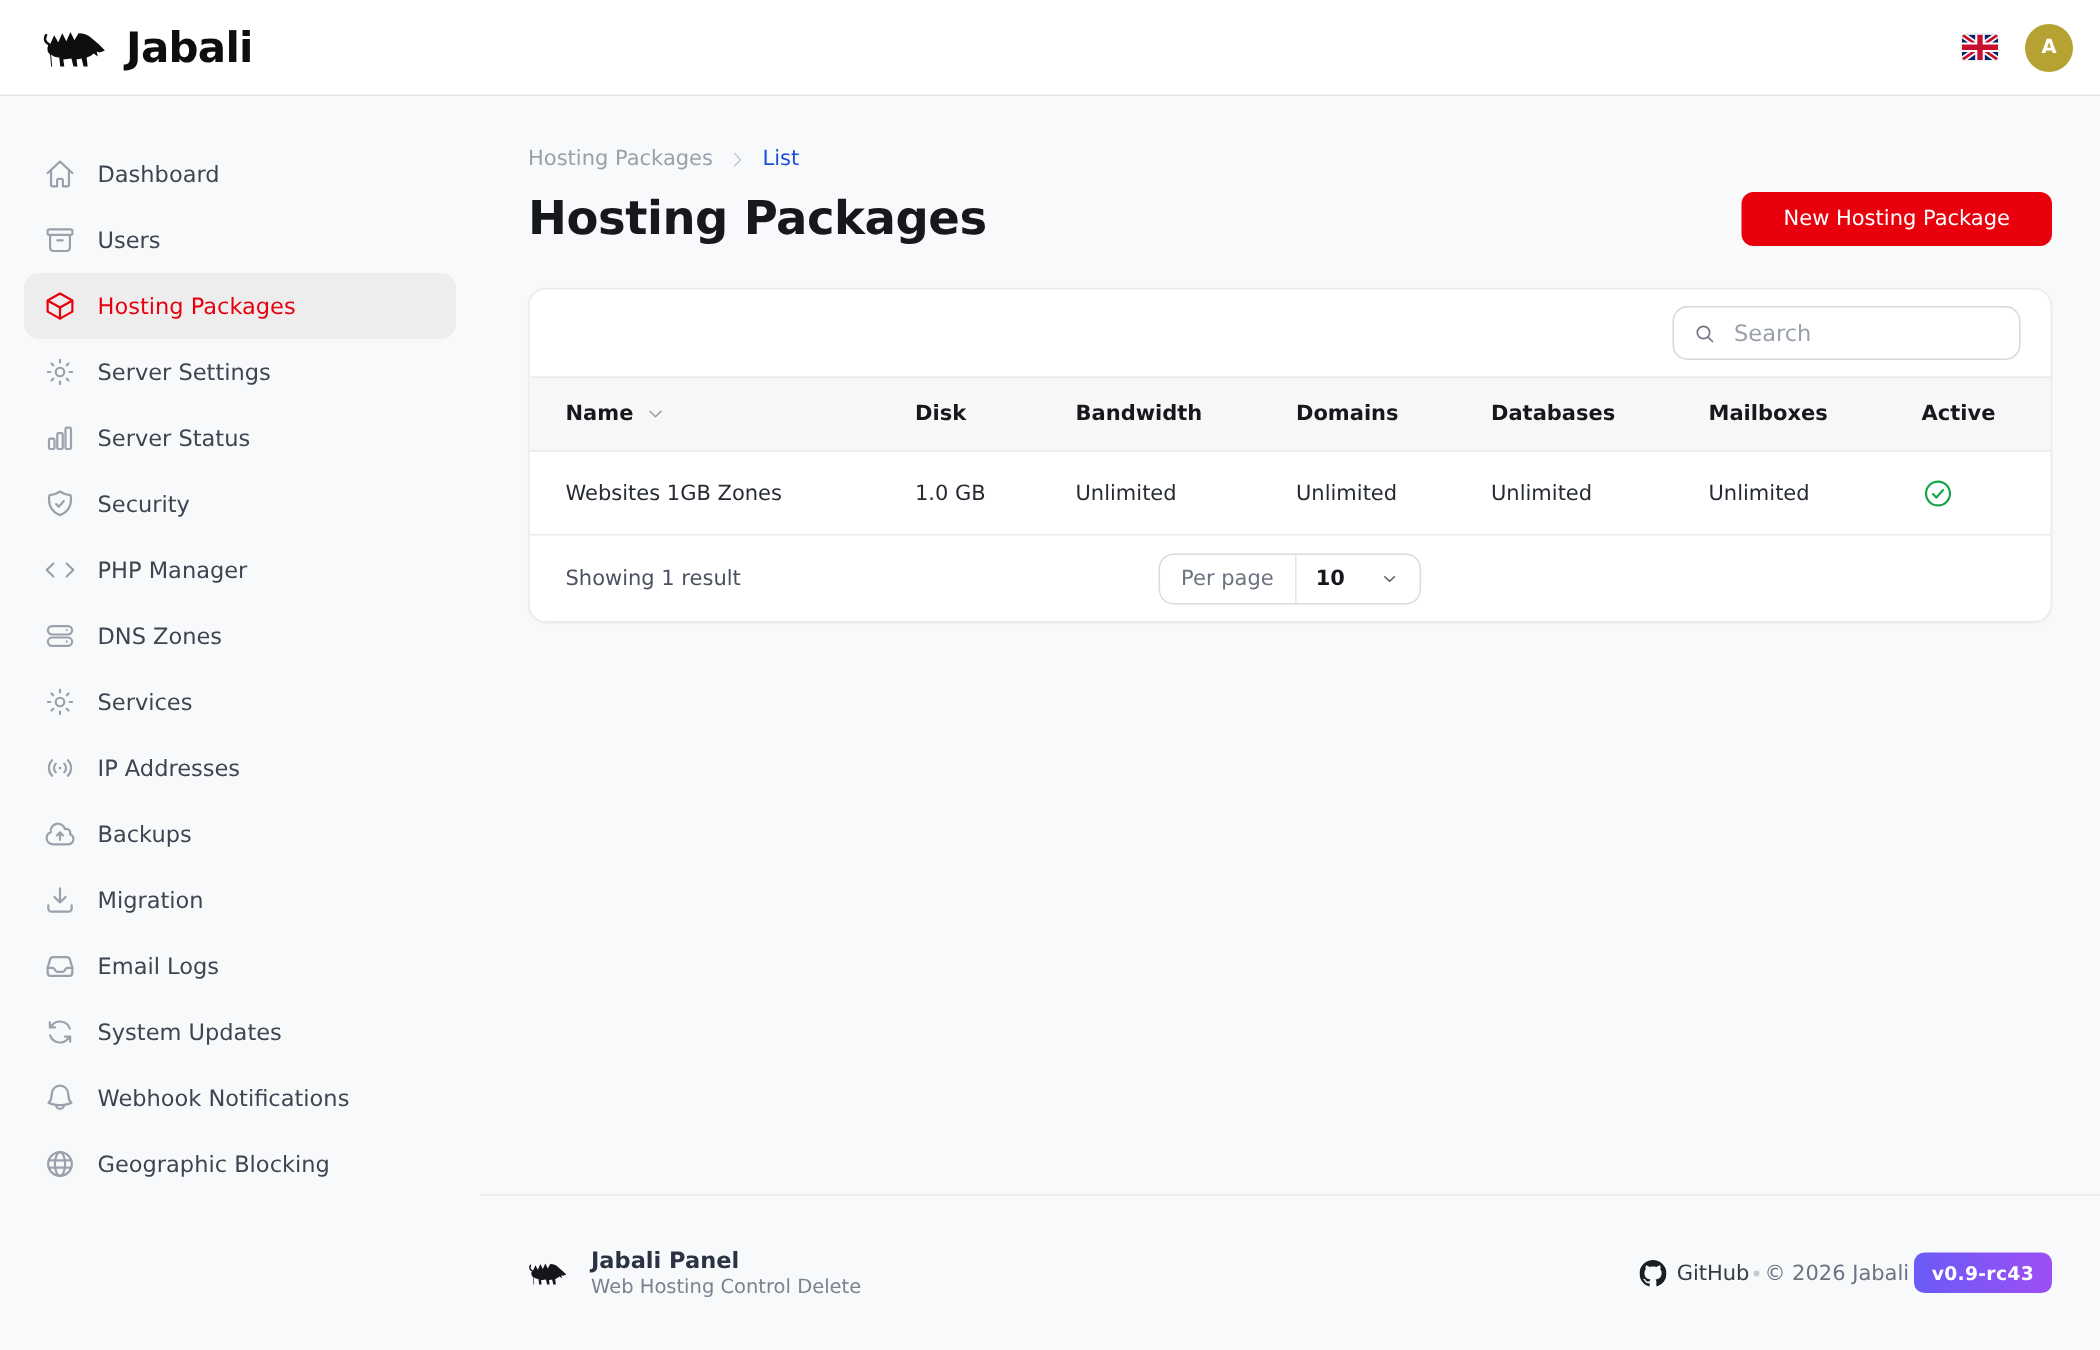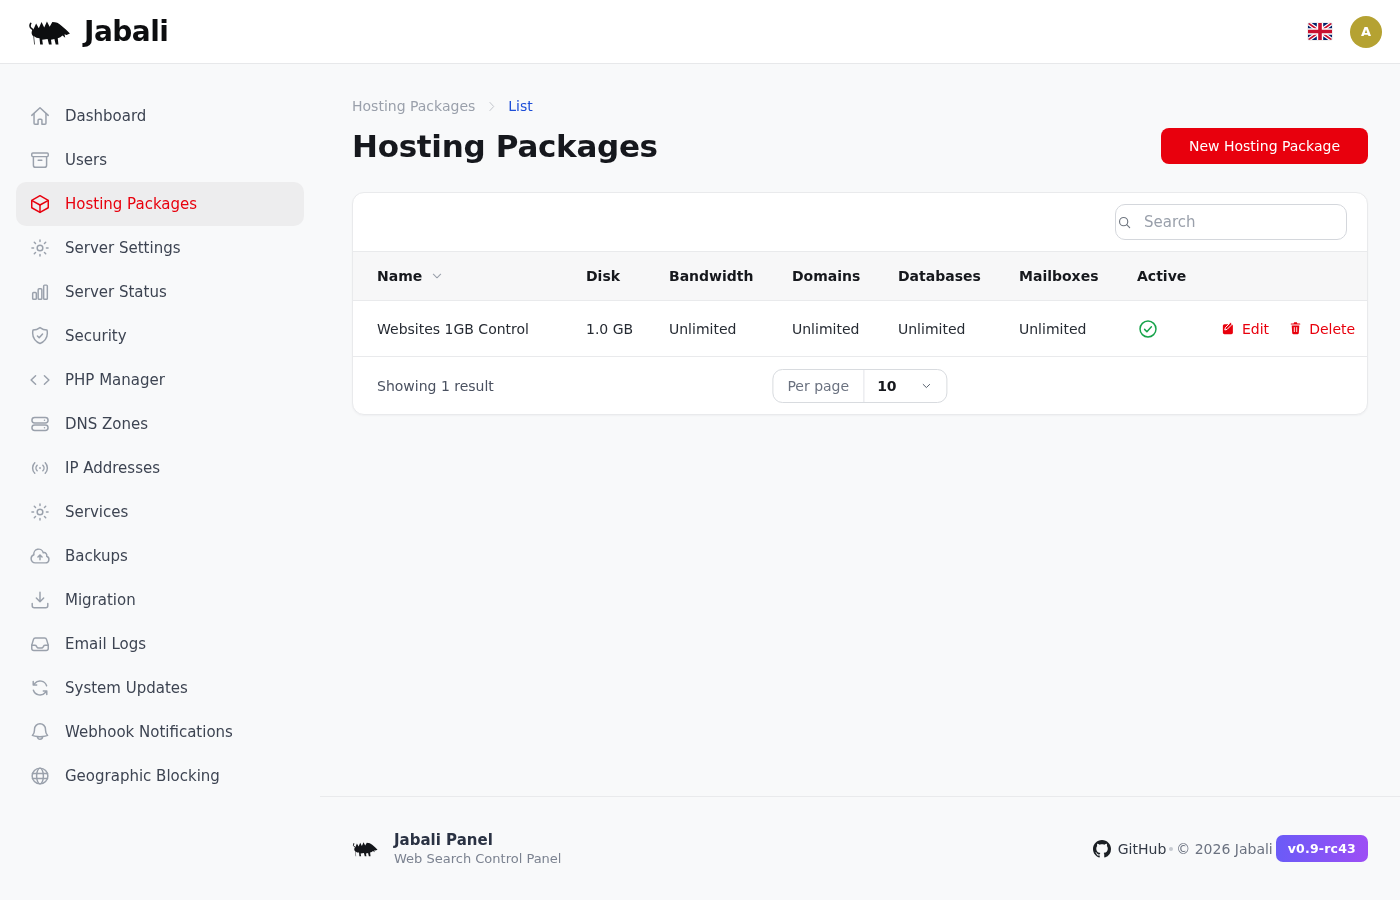--- a/index.html
+++ b/index.html
@@ -62,33 +62,33 @@
   }
 
   
   .card {
     margin-top:26px; background:#fff; border:1px solid #e9eaec; border-radius:12px;
     overflow:hidden; box-shadow:0 1px 2px rgba(16,24,40,.04);
   }
   .card-toolbar { height:58px; display:flex; align-items:center; justify-content:flex-end; padding:0 20px; }
   .search-box {
     width:232px; height:36px; border:1px solid #d4d7dc; border-radius:10px;
-    display:flex; align-items:center; gap:9px; padding:0 0; background:#fff;
+    display:flex; align-items:center; gap:9px; padding:0 12px; background:#fff;
   }
   .search-box .sicon { width:17px; height:17px; color:#6f7680; }
   .search-box .sicon svg { width:17px; height:17px; }
   .search-box input {
     border:none; outline:none; background:transparent; flex:1; min-width:0;
     font-size:15px; font-family:inherit; color:#374151;
   }
   .search-box input::placeholder { color:#9aa0ab; }
 
   .tr {
     display:grid; grid-template-columns:209px 83px 123px 106px 121px 118px 84px 1fr;
-    align-items:center; padding:0 24px; font-size:14px;
+    align-items:center; padding:0 24px; font-size:14px;gap:24px;
   }
   .thead {
     height:50px; background:#f7f7f8; border-top:1px solid #e9eaec; border-bottom:1px solid #e9eaec;
   }
   .th { display:flex; align-items:center; gap:7px; font-weight:700; color:#16181d; }
   .th .sort { width:16px; height:16px; color:#9aa0ab; cursor:pointer; }
   .th .sort svg { width:16px; height:16px; }
   .trow { height:56px; color:#262b33; border-bottom:1px solid #e9eaec; }
   .check { width:22px; height:22px; color:var(--green); }
   .check svg { width:22px; height:22px; }
@@ -233,34 +233,34 @@
           <rect x="3.2" y="4.8" width="17.6" height="6.1" rx="3"></rect>
           <rect x="3.2" y="13.1" width="17.6" height="6.1" rx="3"></rect>
           <path d="M16.9 7.8h.01M16.9 16.1h.01"></path>
         </svg>
       </span>
       <span>DNS Zones</span>
     </div>
     <div class="sidebar-item">
       <span class="icon">
         <svg viewBox="0 0 24 24" fill="none" stroke="currentColor" stroke-width="1.6" stroke-linecap="round" stroke-linejoin="round">
+          <circle cx="12" cy="12" r="3.1"></circle>
+          <path d="M12 5V3.2M12 20.8V19M19 12h1.8M3.2 12H5M16.9 7.1l1.3-1.3M5.8 18.2l1.3-1.3M16.9 16.9l1.3 1.3M5.8 5.8l1.3 1.3"></path>
+        </svg>
+      </span>
+      <span>Services</span>
+    </div>
+    <div class="sidebar-item">
+      <span class="icon">
+        <svg viewBox="0 0 24 24" fill="none" stroke="currentColor" stroke-width="1.6" stroke-linecap="round" stroke-linejoin="round">
           <path d="M8.9 15.1a4.4 4.4 0 0 1 0-6.2M15.1 8.9a4.4 4.4 0 0 1 0 6.2M6.3 17.7a8 8 0 0 1 0-11.4M17.7 6.3a8.1 8.1 0 0 1 0 11.4"></path>
           <circle cx="12" cy="12" r="1" fill="currentColor" stroke="none"></circle>
         </svg>
       </span>
       <span>IP Addresses</span>
-    </div>
-    <div class="sidebar-item">
-      <span class="icon">
-        <svg viewBox="0 0 24 24" fill="none" stroke="currentColor" stroke-width="1.6" stroke-linecap="round" stroke-linejoin="round">
-          <circle cx="12" cy="12" r="3.1"></circle>
-          <path d="M12 5V3.2M12 20.8V19M19 12h1.8M3.2 12H5M16.9 7.1l1.3-1.3M5.8 18.2l1.3-1.3M16.9 16.9l1.3 1.3M5.8 5.8l1.3 1.3"></path>
-        </svg>
-      </span>
-      <span>Services</span>
     </div>
     <div class="sidebar-item">
       <span class="icon">
         <svg viewBox="0 0 24 24" fill="none" stroke="currentColor" stroke-width="1.6" stroke-linecap="round" stroke-linejoin="round">
           <path d="M2.3 15a4.5 4.5 0 0 0 4.5 4.5H18a3.75 3.75 0 0 0 1.3-7.26 3 3 0 0 0-3.75-3.85A5.25 5.25 0 0 0 5.32 10.7 4.5 4.5 0 0 0 2.3 15z"></path>
           <path d="M12 16.2v-5.4m0 0L9.75 13.05M12 10.8l2.25 2.25"></path>
         </svg>
       </span>
       <span>Backups</span>
     </div>
@@ -366,21 +366,21 @@
           <div class="th">
             <span>Mailboxes</span>
           </div>
           <div class="th">
             <span>Active</span>
           </div>
           <div class="th"></div>
         </div>
       <div id="table-body">
           <div class="tr trow">
-            <div class="td">Websites 1GB Control</div>
+            <div class="td">Websites 1GB Zones</div>
             <div class="td">1.0 GB</div>
             <div class="td">Unlimited</div>
             <div class="td">Unlimited</div>
             <div class="td">Unlimited</div>
             <div class="td">Unlimited</div>
             <div class="td"><span class="check"><svg viewBox="0 0 24 24" fill="none" stroke="currentColor" stroke-width="1.6" stroke-linecap="round" stroke-linejoin="round">
                   <circle cx="12" cy="12" r="8.7"></circle>
                   <path d="m8.3 12.4 2.5 2.5 4.9-5.4"></path>
                 </svg></span></div>
             <div class="actions">
@@ -426,21 +426,21 @@
   <footer class="page-footer">
     <div class="foot-left">
       <span class="foot-boar">
           <svg viewBox="0 0 68 46" fill="currentColor">
             <path d="M8 20 12 11l4 7 4-9 4 8 4-9 4 8 4-7q8 0 13 5l7 6 6 6-5 2-3-1 1 5-4-3q-3 3-7 4l1 9h-4l-2-8-5 1 1 7h-4l-2-8-8 1 1 7h-4l-1-9q-5 0-8-3l1 12H9L8 30q-4-3-2-9z"></path>
             <path d="M7 20Q1 17 4 11" fill="none" stroke="currentColor" stroke-width="2.4" stroke-linecap="round"></path>
           </svg>
         </span>
       <div>
         <div class="foot-title">Jabali Panel</div>
-        <div class="foot-sub">Web Search Control Panel</div>
+        <div class="foot-sub">Web Hosting Control Delete</div>
       </div>
     </div>
     <div class="foot-right">
       <span class="gh-link">
         <span class="ghicon">
             <svg viewBox="0 0 16 16" fill="currentColor">
               <path d="M8 0C3.58 0 0 3.58 0 8c0 3.54 2.29 6.53 5.47 7.59.4.07.55-.17.55-.38 0-.19-.01-.82-.01-1.49-2.01.37-2.53-.49-2.69-.94-.09-.23-.48-.94-.82-1.13-.28-.15-.68-.52-.01-.53.63-.01 1.08.58 1.23.82.72 1.21 1.87.87 2.33.66.07-.52.28-.87.51-1.07-1.78-.2-3.64-.89-3.64-3.95 0-.87.31-1.59.82-2.15-.08-.2-.36-1.02.08-2.12 0 0 .67-.21 2.2.82.64-.18 1.32-.27 2-.27s1.36.09 2 .27c1.53-1.04 2.2-.82 2.2-.82.44 1.1.16 1.92.08 2.12.51.56.82 1.27.82 2.15 0 3.07-1.87 3.75-3.65 3.95.29.25.54.73.54 1.48 0 1.07-.01 1.93-.01 2.2 0 .21.15.46.55.38A8.01 8.01 0 0 0 16 8c0-4.42-3.58-8-8-8z"></path>
             </svg>
           </span>
         <span>GitHub</span>

